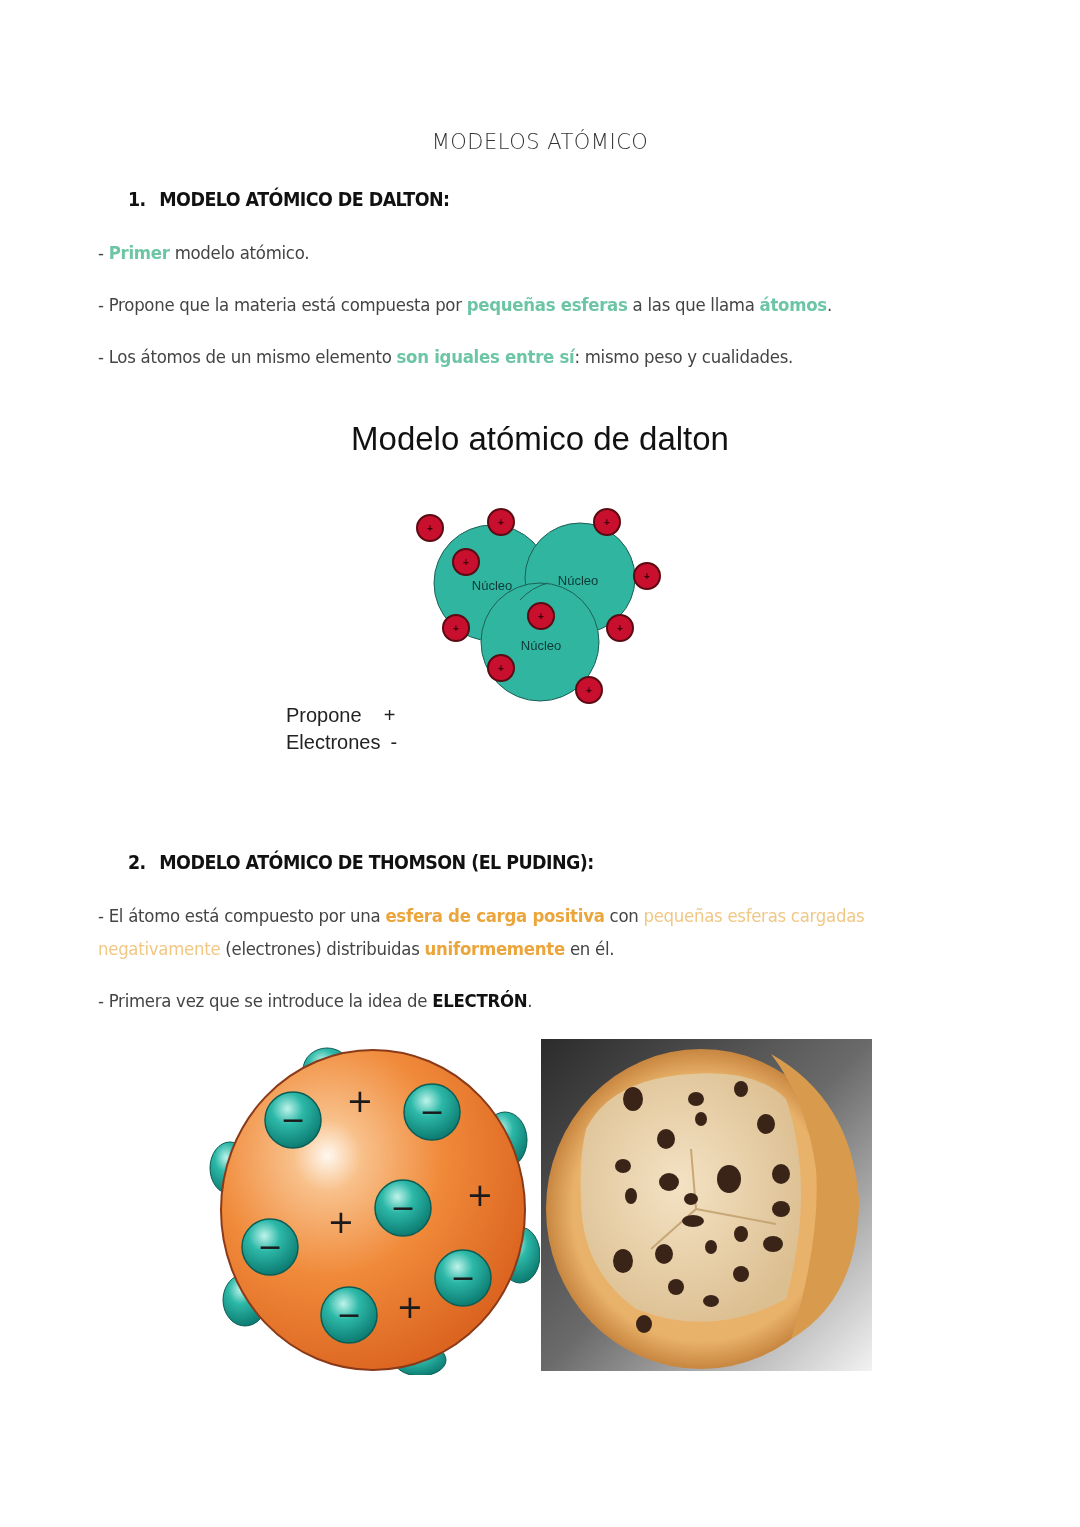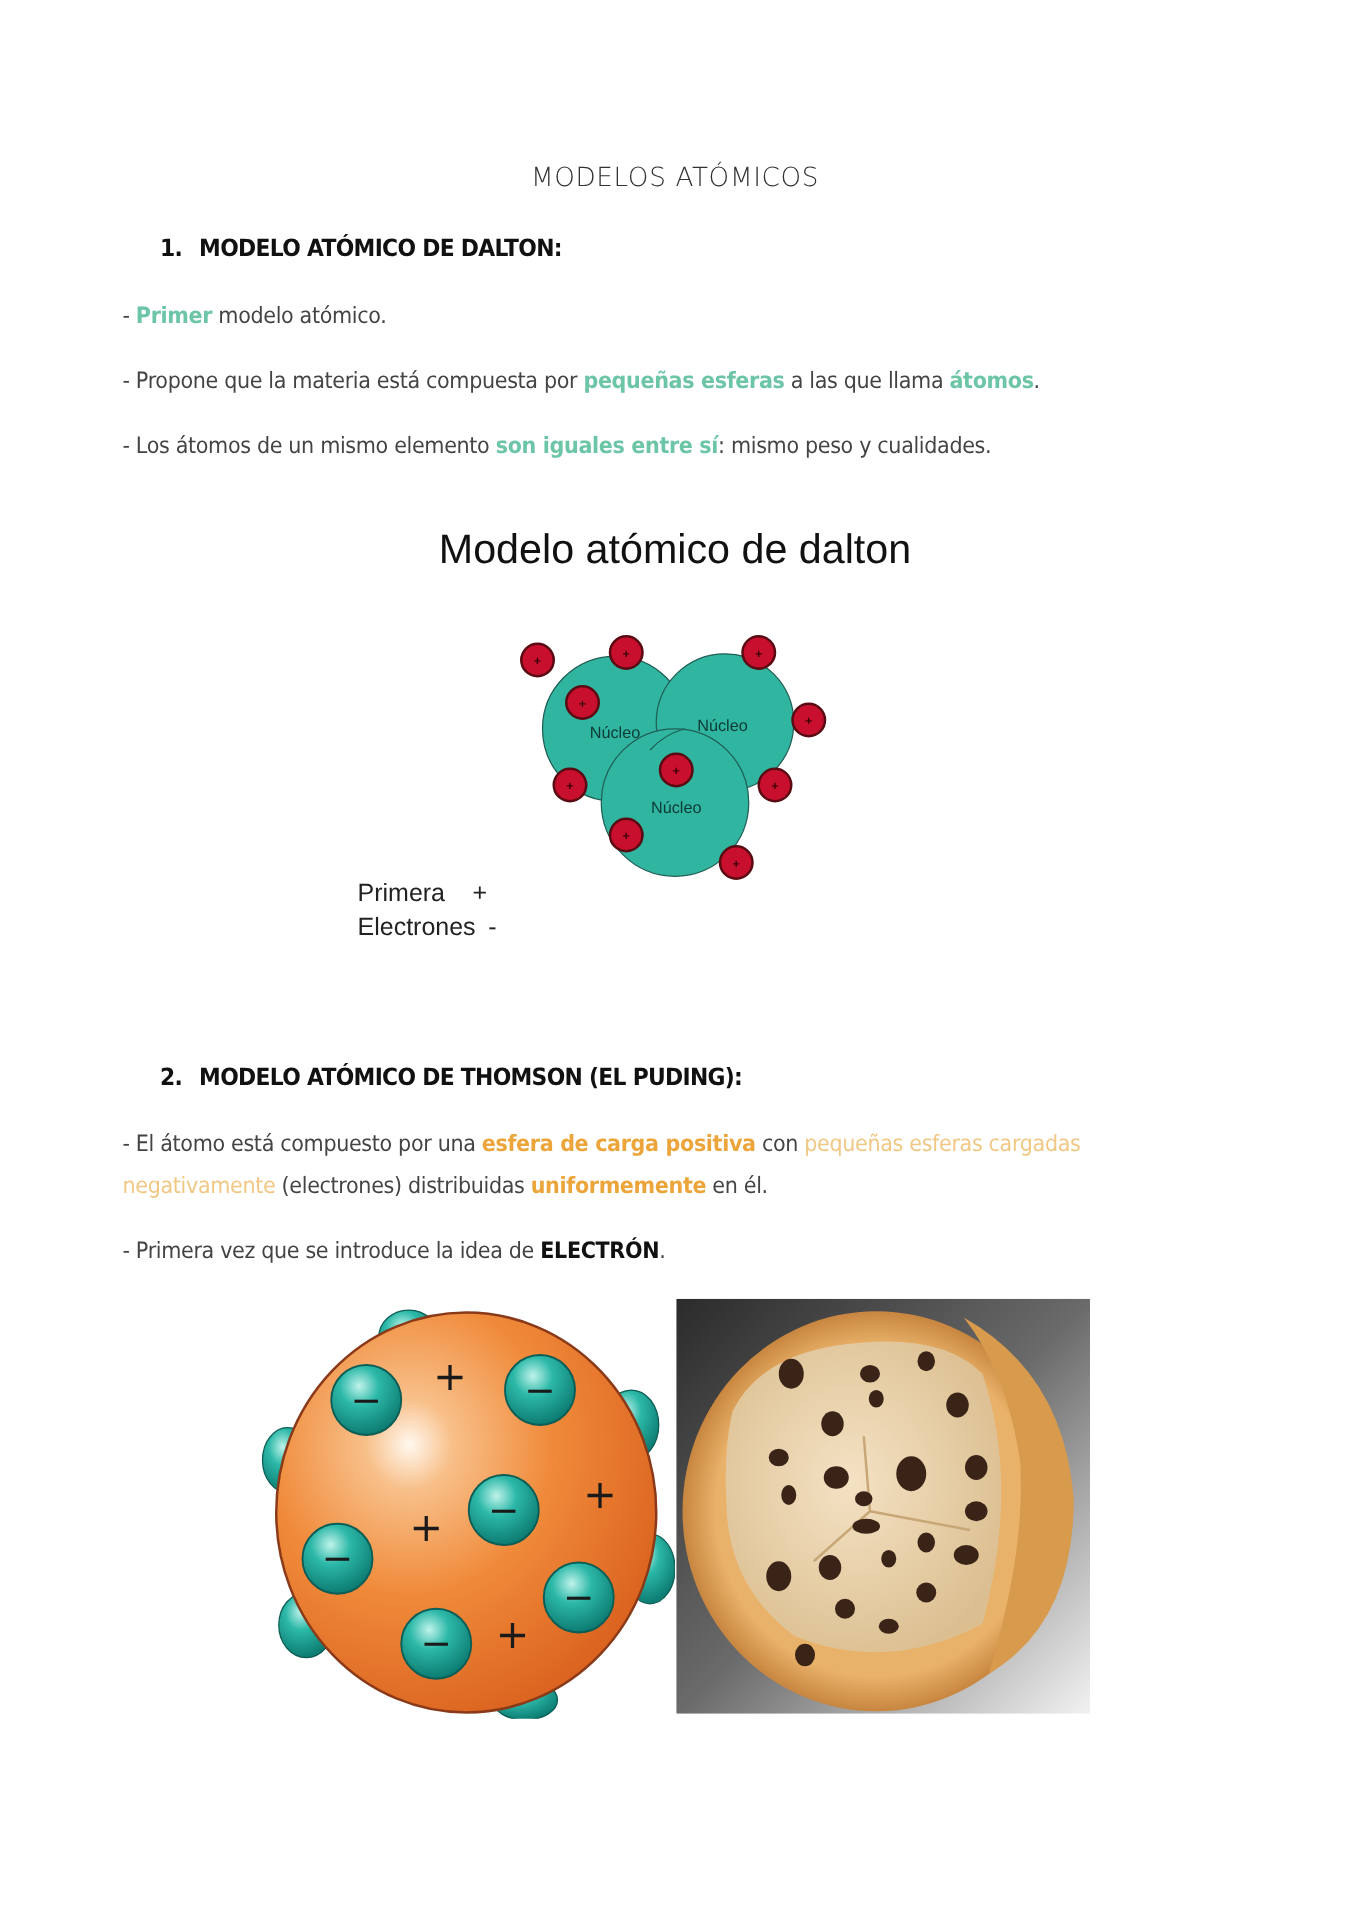--- a/index.html
+++ b/index.html
@@ -13,21 +13,21 @@
   .orange { color:#eba53a; font-weight:bold; }
   .lightorange { color:#f1c784; }
   .dark { color:#111; font-weight:bold; }
   .fig-title { left:0; width:1080px; top:420px; text-align:center; font-family:"Liberation Sans", sans-serif; font-size:33px; color:#111; }
   .legend { left:286px; font-family:"Liberation Sans", sans-serif; font-size:20px; color:#222; line-height:27px; }
   .legend span.sym { display:inline-block; margin-left:10px; }
 </style>
 </head>
 <body>
 
-<div class="abs title">MODELOS ATÓMICOS</div>
+<div class="abs title">MODELOS ATÓMICO</div>
 
 <div class="abs h2" style="left:128px; top:188px;">
   <span class="num">1.</span><span>MODELO ATÓMICO DE DALTON:</span>
 </div>
 
 <div class="abs para" style="top:236px;">
   <span>- </span><span class="teal">Primer</span><span> modelo atómico.</span>
 </div>
 
 <div class="abs para" style="top:288px;">
@@ -72,21 +72,21 @@
       <text x="647" y="580">+</text>
       <text x="541" y="620">+</text>
     <text x="456" y="632">+</text>
       <text x="620" y="632">+</text>
       <text x="501" y="672">+</text>
     <text x="589" y="694">+</text>
   </g>
 </svg>
 
 <div class="abs legend" style="top:702px;">
-  <div><span>Primera</span><span class="sym" style="margin-left:22px;">+</span></div>
+  <div><span>Propone</span><span class="sym" style="margin-left:22px;">+</span></div>
   <div><span>Electrones</span><span class="sym">-</span></div>
 </div>
 
 <div class="abs h2" style="left:128px; top:851px;">
   <span class="num">2.</span><span>MODELO ATÓMICO DE THOMSON (EL PUDING):</span>
 </div>
 
 <div class="abs para" style="top:899px;">
   <span>- El átomo está compuesto por una </span><span class="orange">esfera de carga positiva</span><span> con </span><span class="lightorange">pequeñas esferas cargadas</span>
 </div>

